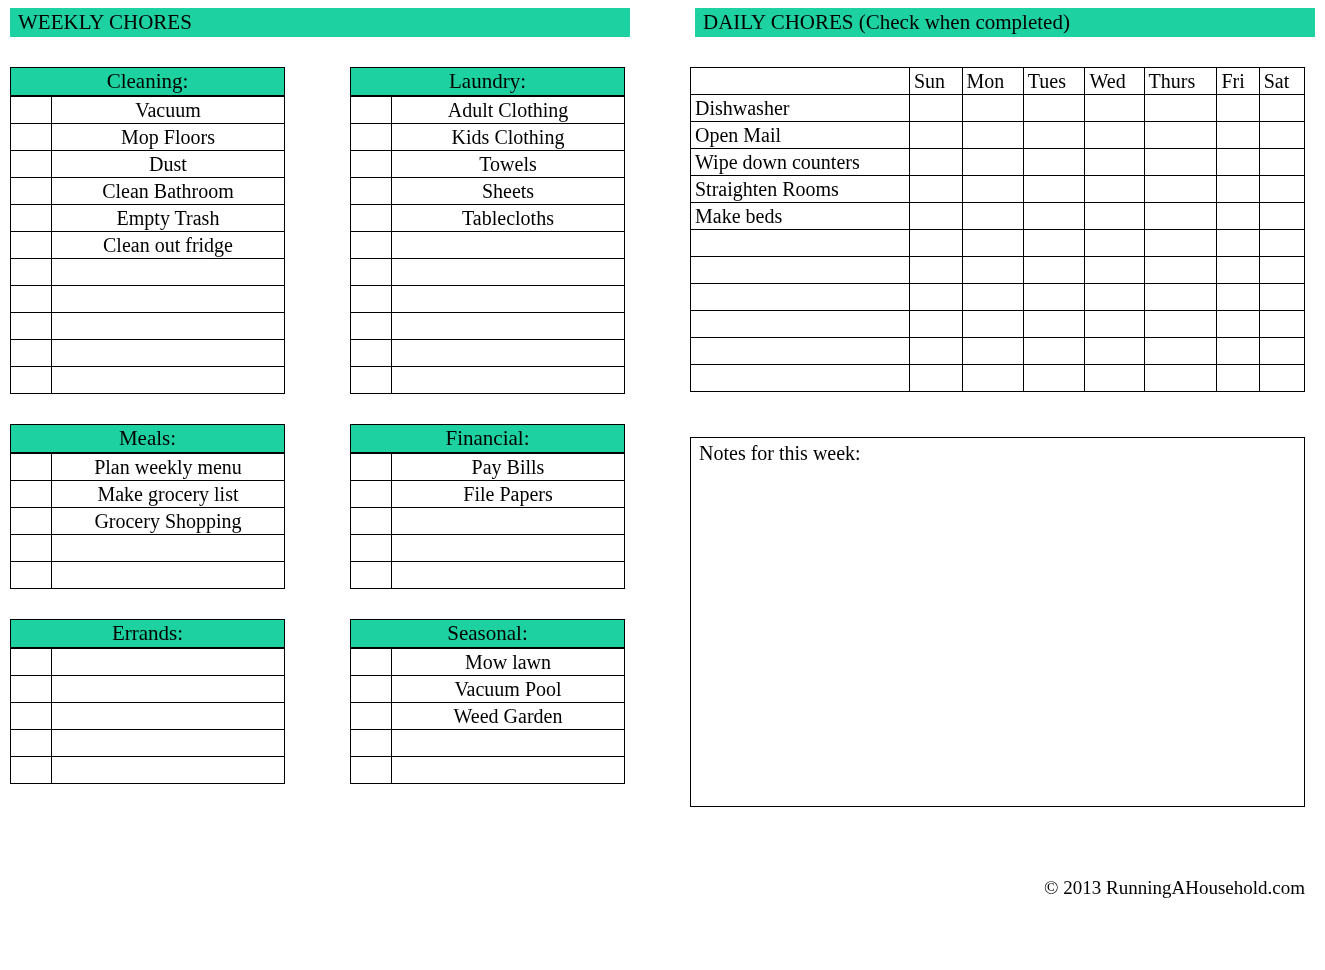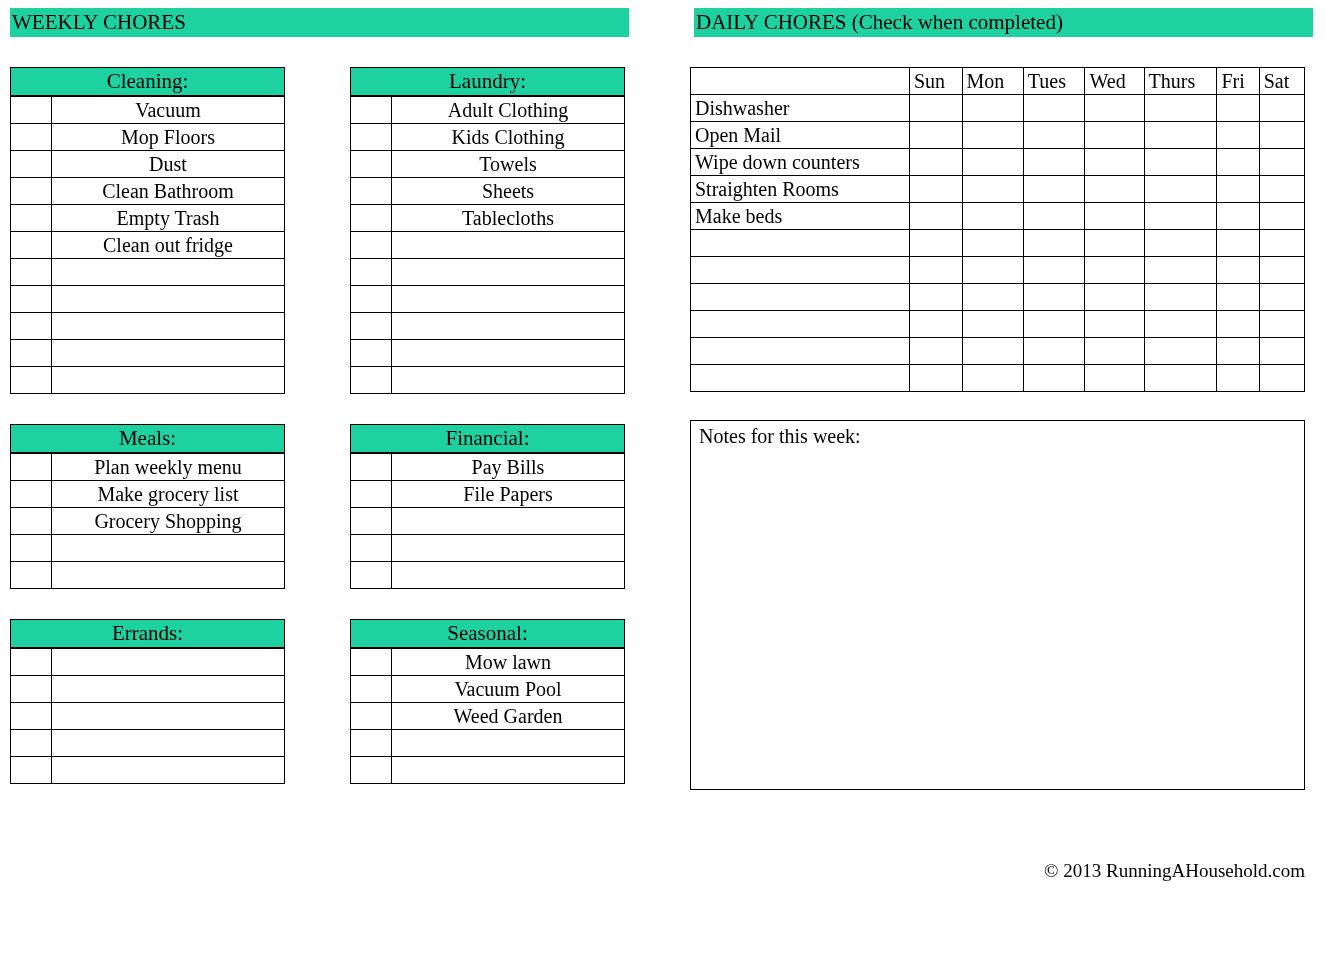--- a/index.html
+++ b/index.html
@@ -10,21 +10,21 @@
     font-size: 20px;
   }
   .top-headers {
     display: flex;
     gap: 65px;
     margin-bottom: 30px;
   }
   .header-bar {
     background: #1dd1a1;
     color: #000;
-    padding: 2px 2px;
+    padding: 2px 8px;
     font-size: 21px;
   }
   .header-left { width: 615px; }
   .header-right { width: 615px; }
   .main-grid {
     display: flex;
     gap: 65px;
   }
   .left-col {
     display: flex;
@@ -73,21 +73,21 @@
     padding: 0 4px;
     height: 26px;
     font-weight: normal;
     text-align: left;
     vertical-align: middle;
   }
   table.daily-table th.task-col { width: 210px; }
   table.daily-table th.day { width: auto; text-align: left; margin-left: 23px; }
   .notes-box {
     border: 1px solid #000;
-    margin-top: 28px;
+    margin-top: 45px;
     padding: 4px 8px;
     flex: 1;
     min-height: 360px;
   }
   .footer {
     text-align: right;
     margin-top: 70px;
     font-size: 19px;
     padding-right: 10px;
   }

